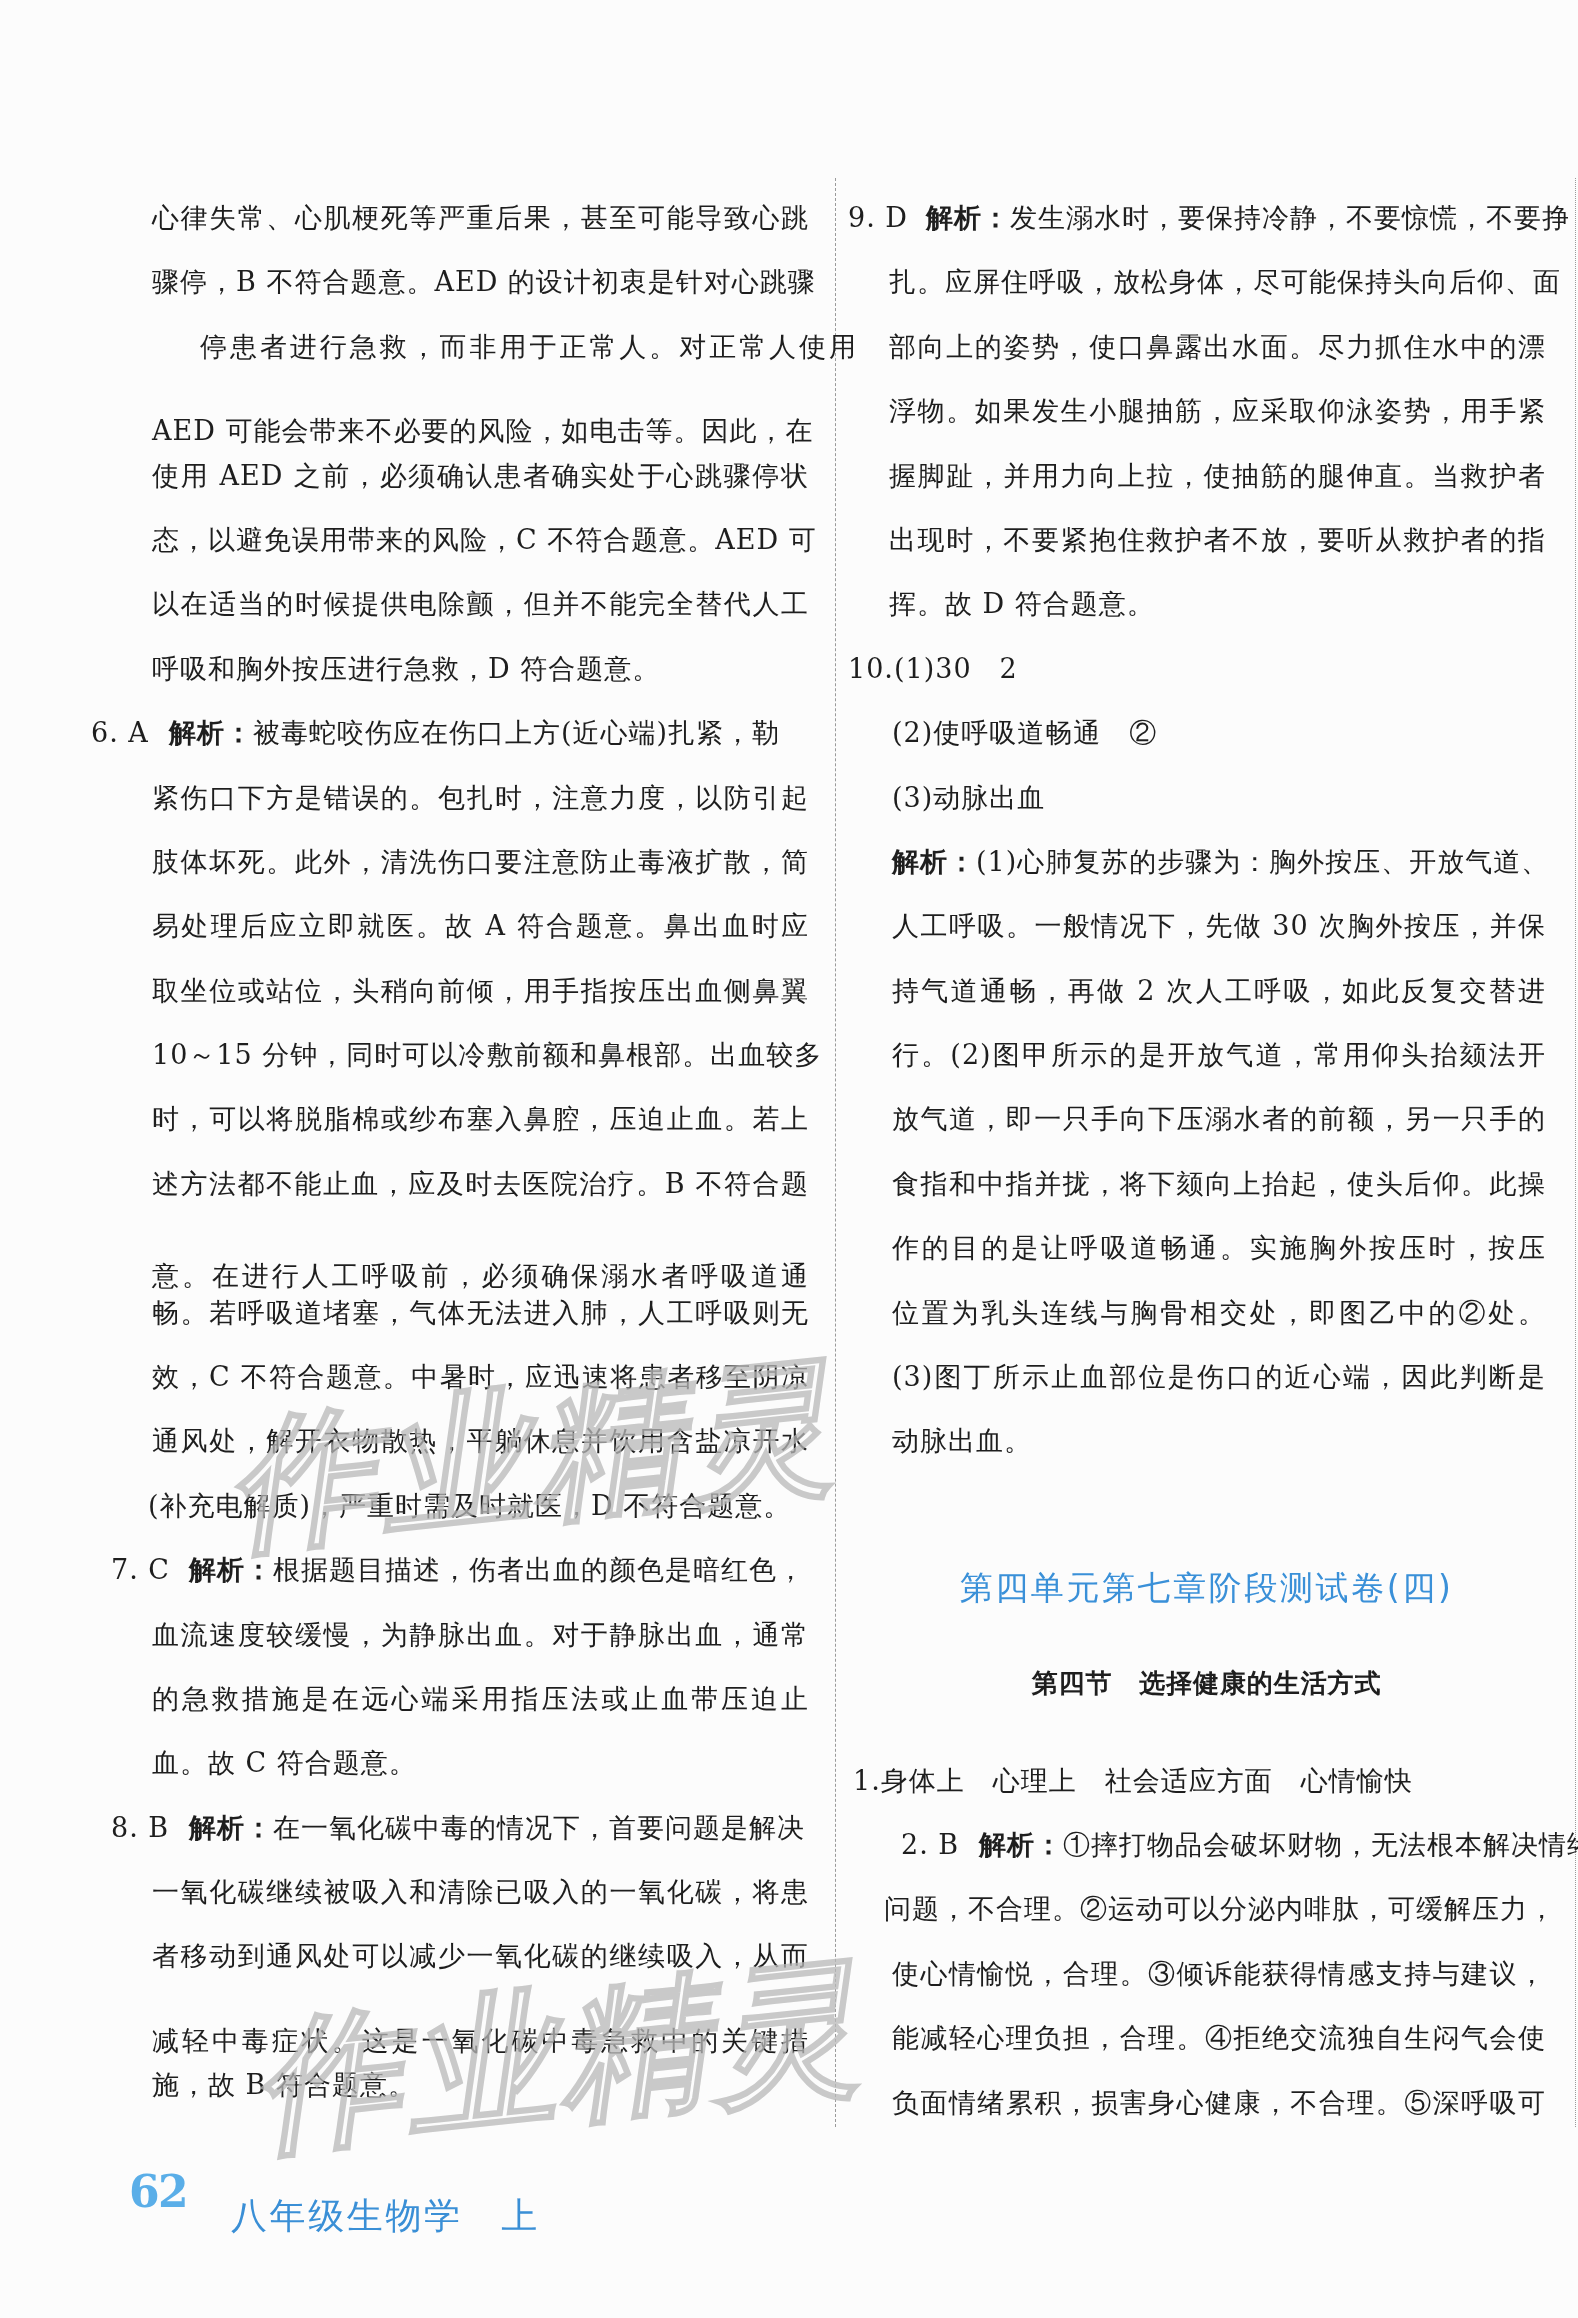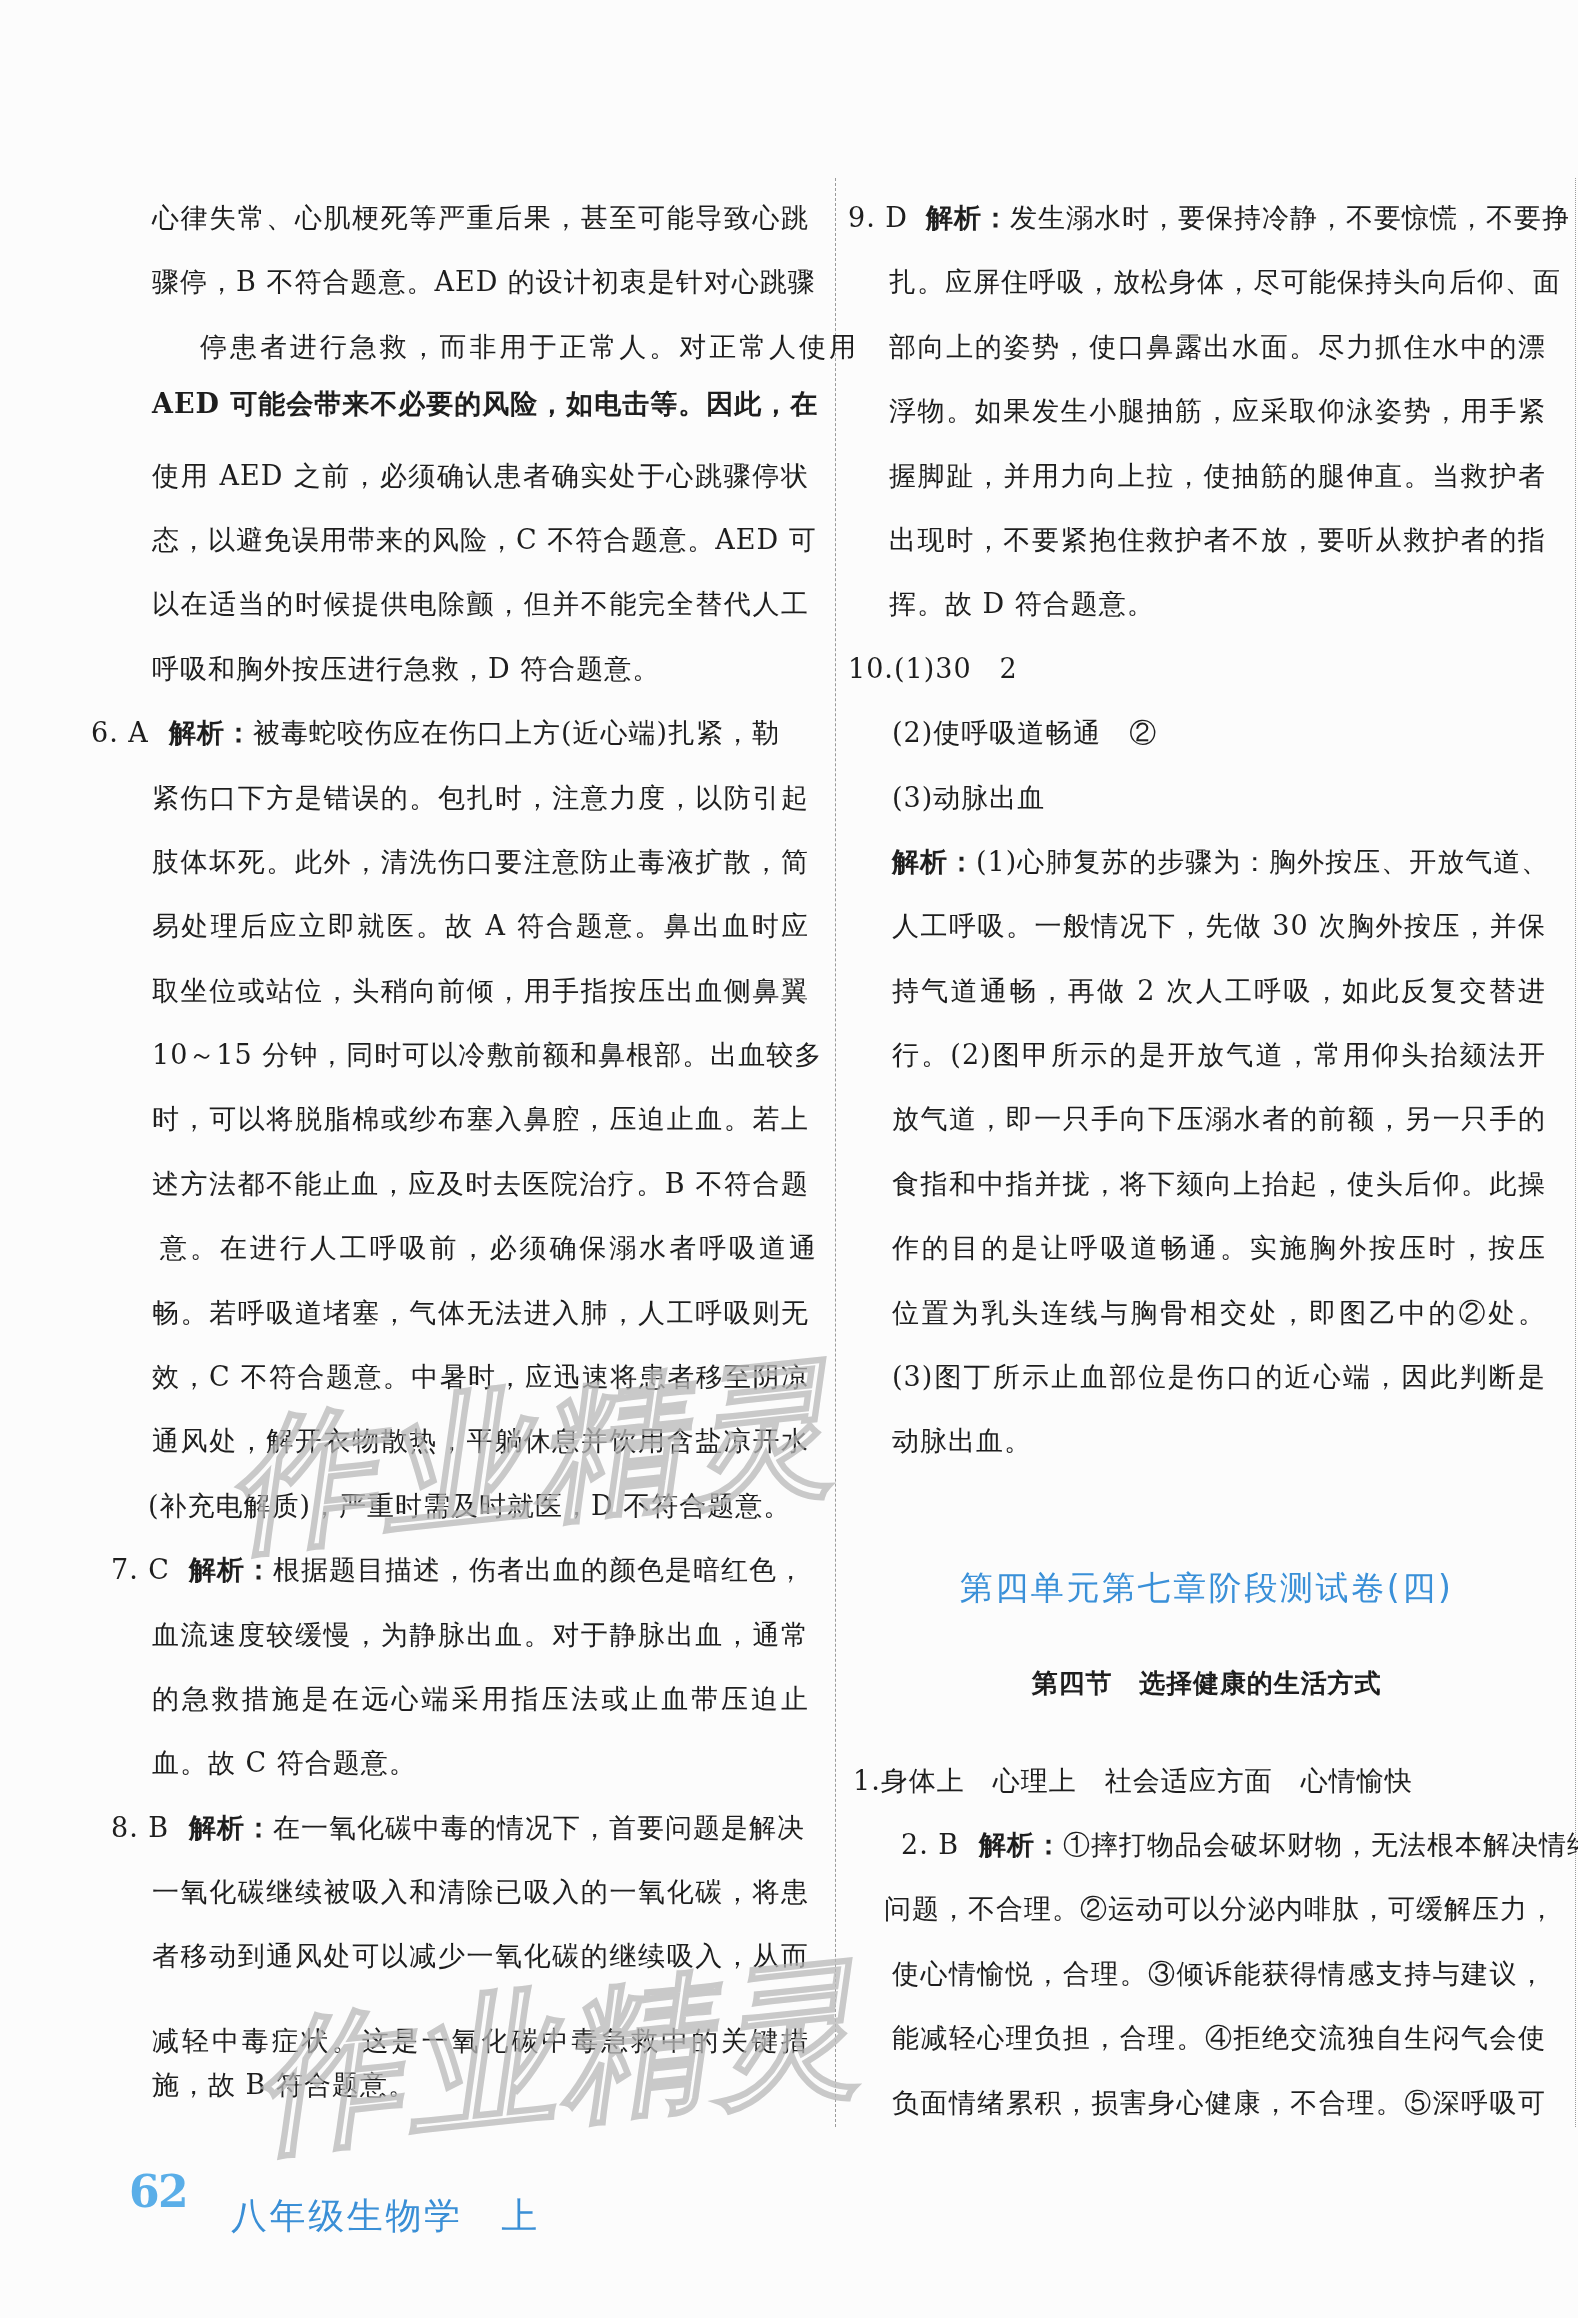--- a/index.html
+++ b/index.html
@@ -57,37 +57,37 @@
 
 <div class="page">
 
   <div class="divider"></div>
   <div class="divider-right"></div>
 
   <div>
     <div class="line justify" style="left:152px;top:200px;width:657px;">心律失常、心肌梗死等严重后果，甚至可能导致心跳</div>
     <div class="line justify" style="left:152px;top:264px;width:657px;">骤停，B 不符合题意。AED 的设计初衷是针对心跳骤</div>
     <div class="line justify" style="left:152px;top:329px;width:657px;margin-left:48px;">停患者进行急救，而非用于正常人。对正常人使用</div>
-    <div class="line justify" style="left:152px;top:386px;width:657px;font-weight:bold;">AED 可能会带来不必要的风险，如电击等。因此，在</div>
+    <div class="line justify" style="left:152px;top:413px;width:657px;">AED 可能会带来不必要的风险，如电击等。因此，在</div>
     <div class="line justify" style="left:152px;top:458px;width:657px;">使用 AED 之前，必须确认患者确实处于心跳骤停状</div>
     <div class="line justify" style="left:152px;top:522px;width:657px;">态，以避免误用带来的风险，C 不符合题意。AED 可</div>
     <div class="line justify" style="left:152px;top:586px;width:657px;">以在适当的时候提供电除颤，但并不能完全替代人工</div>
     <div class="line" style="left:152px;top:651px;">呼吸和胸外按压进行急救，D 符合题意。</div>
 
     <div class="line" style="left:91px;top:715px;">
       <span class="num" style="width:78px;">6. A</span><span class="lbl">解析：</span><span>被毒蛇咬伤应在伤口上方(近心端)扎紧，勒</span>
     </div>
     <div class="line justify" style="left:152px;top:780px;width:657px;">紧伤口下方是错误的。包扎时，注意力度，以防引起</div>
     <div class="line justify" style="left:152px;top:844px;width:657px;">肢体坏死。此外，清洗伤口要注意防止毒液扩散，简</div>
     <div class="line justify" style="left:152px;top:908px;width:657px;">易处理后应立即就医。故 A 符合题意。鼻出血时应</div>
     <div class="line justify" style="left:152px;top:973px;width:657px;">取坐位或站位，头稍向前倾，用手指按压出血侧鼻翼</div>
     <div class="line justify" style="left:152px;top:1037px;width:657px;">10～15 分钟，同时可以冷敷前额和鼻根部。出血较多</div>
     <div class="line justify" style="left:152px;top:1101px;width:657px;">时，可以将脱脂棉或纱布塞入鼻腔，压迫止血。若上</div>
     <div class="line justify" style="left:152px;top:1166px;width:657px;">述方法都不能止血，应及时去医院治疗。B 不符合题</div>
-    <div class="line justify" style="left:152px;top:1230px;width:657px;margin-left:8px;">意。在进行人工呼吸前，必须确保溺水者呼吸道通</div>
+    <div class="line justify" style="left:152px;top:1258px;width:657px;">意。在进行人工呼吸前，必须确保溺水者呼吸道通</div>
     <div class="line justify" style="left:152px;top:1295px;width:657px;">畅。若呼吸道堵塞，气体无法进入肺，人工呼吸则无</div>
     <div class="line justify" style="left:152px;top:1359px;width:657px;">效，C 不符合题意。中暑时，应迅速将患者移至阴凉</div>
     <div class="line justify" style="left:152px;top:1423px;width:657px;">通风处，解开衣物散热，平躺休息并饮用含盐凉开水</div>
     <div class="line" style="left:148px;top:1488px;">(补充电解质)，严重时需及时就医，D 不符合题意。</div>
 
     <div class="line" style="left:111px;top:1552px;">
       <span class="num" style="width:78px;">7. C</span><span class="lbl">解析：</span><span>根据题目描述，伤者出血的颜色是暗红色，</span>
     </div>
     <div class="line justify" style="left:152px;top:1617px;width:657px;">血流速度较缓慢，为静脉出血。对于静脉出血，通常</div>
     <div class="line justify" style="left:152px;top:1681px;width:657px;">的急救措施是在远心端采用指压法或止血带压迫止</div>

